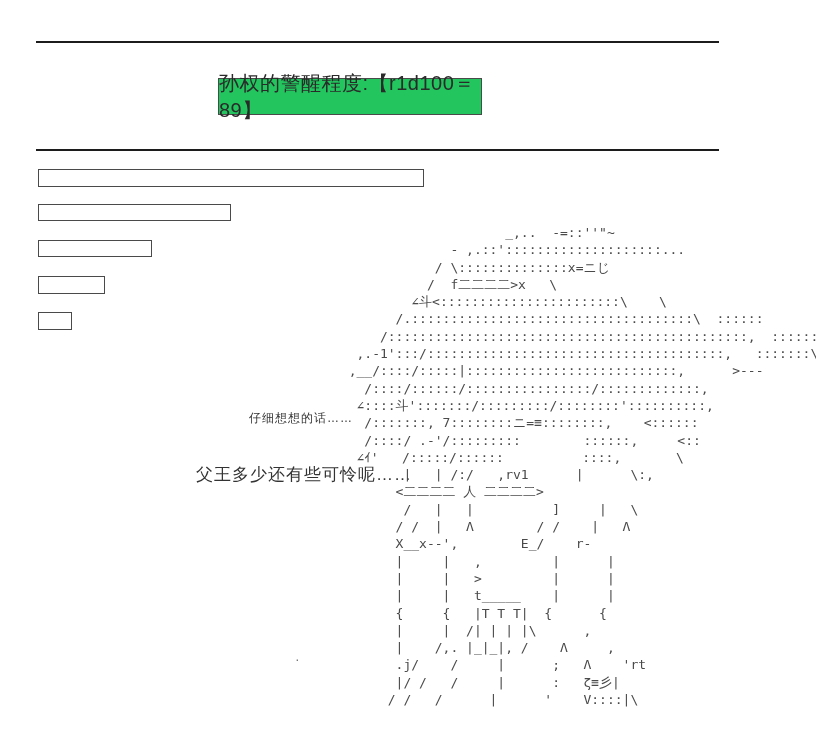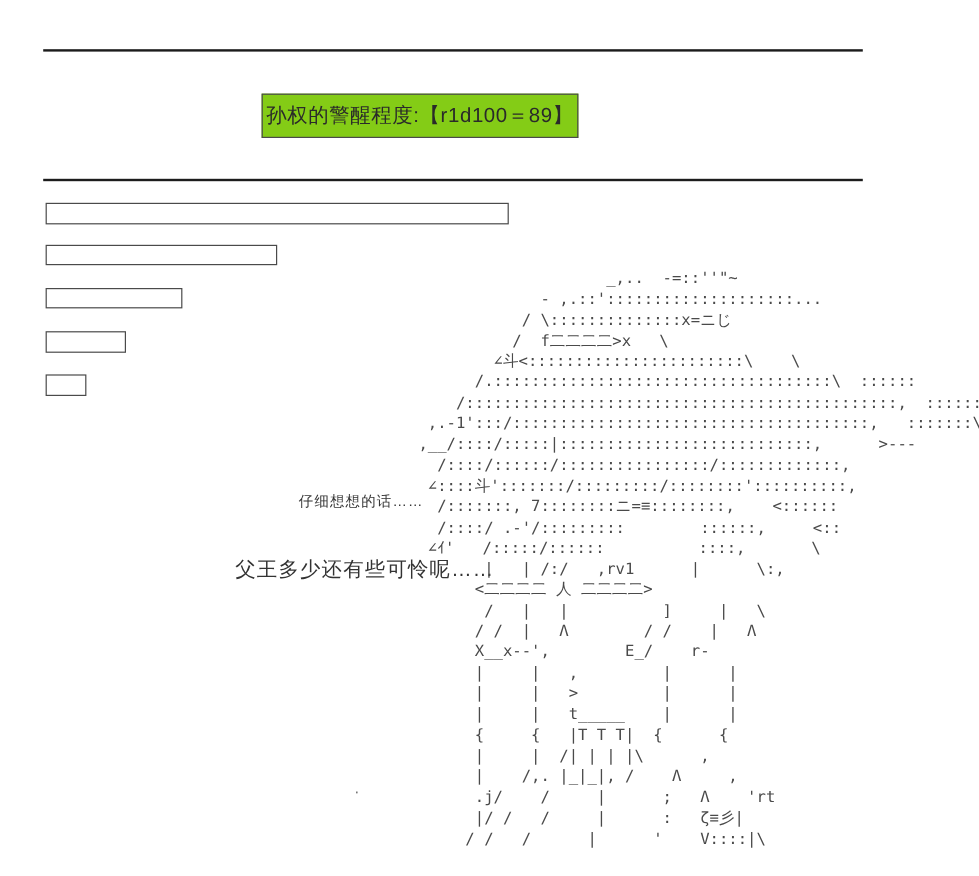--- a/index.html
+++ b/index.html
@@ -14,22 +14,22 @@
   .rule{
     position:absolute;left:36px;width:683px;height:0;
     border-top:2px solid #1c1c1c;
   }
   .rule.top{top:41px;}
   .rule.mid{top:149px;}
   .status-box{
     position:absolute;left:218px;top:78px;width:264px;height:37px;
     border:1px solid #4a4a4a;
     display:flex;align-items:center;justify-content:center;
-    font-size:17px;letter-spacing:0.5px;color:#2a2a2a;
-    box-sizing:border-box;background:#84cc16;
+    font-size:20px;letter-spacing:0.5px;color:#2a2a2a;
+    box-sizing:border-box;background:#22c55e;
   }
   .choice-box{
     position:absolute;left:38px;height:18px;
     border:1px solid #4a4a4a;background:#fff;box-sizing:border-box;
   }
   .choice-box.b1{top:169px;width:386px;}
   .choice-box.b2{top:204px;width:193px;height:17px;}
   .choice-box.b3{top:240px;width:114px;height:17px;}
   .choice-box.b4{top:276px;width:67px;}
   .choice-box.b5{top:312px;width:34px;}

